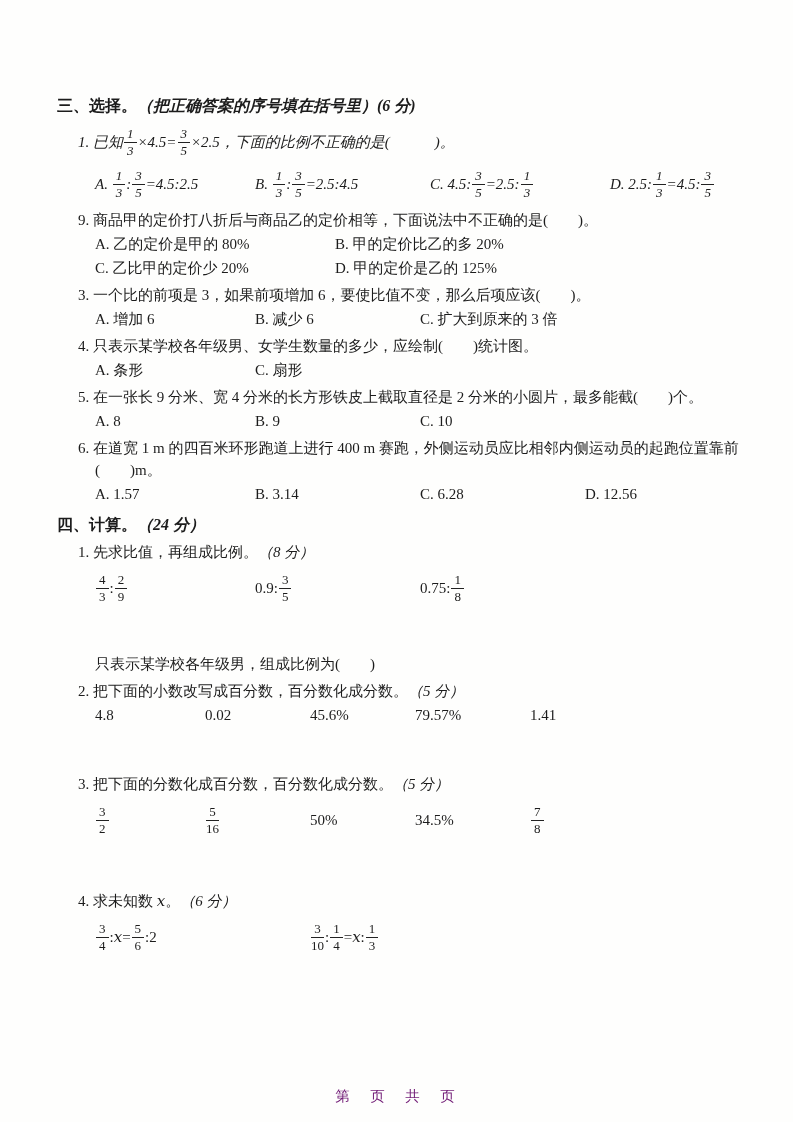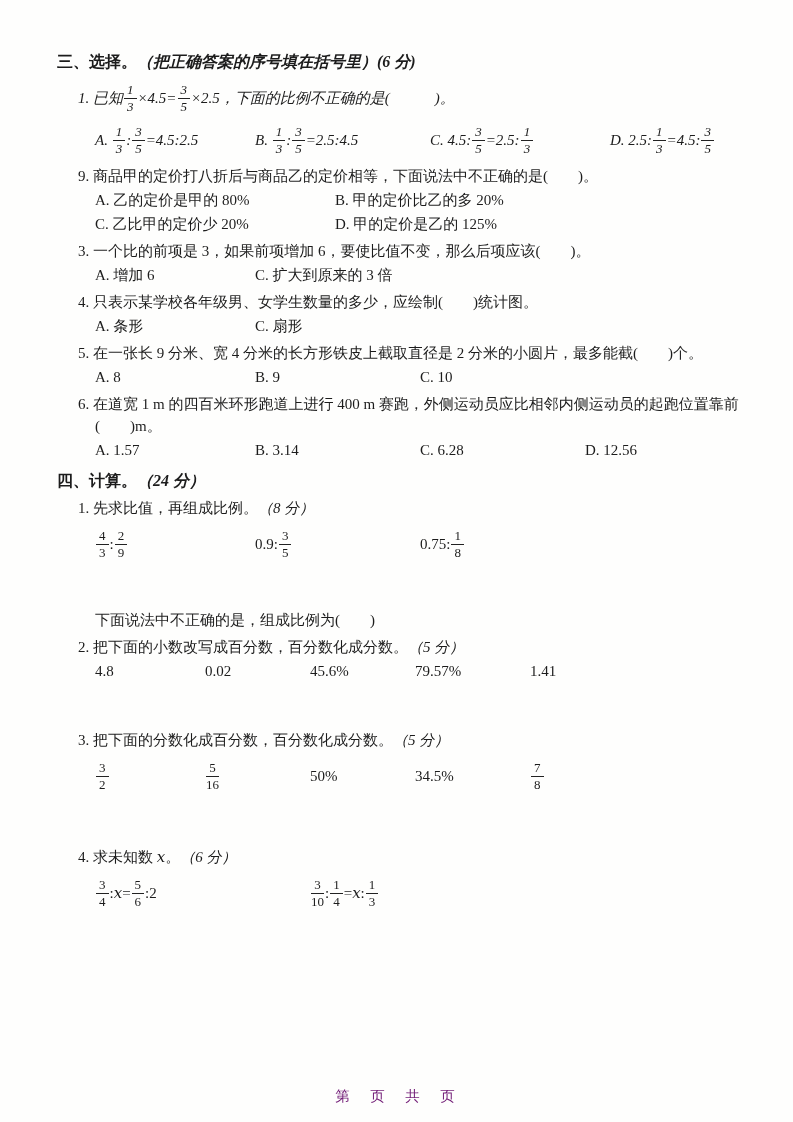--- a/index.html
+++ b/index.html
@@ -5,21 +5,21 @@
   html,body{margin:0;padding:0;background:#e8e8e8;}
   .page{
     position:relative;
     width:793px;height:1122px;
     margin:0 auto;
     background:#fefefd;
     font-family:"Liberation Serif","DejaVu Serif",serif;
     color:#1c1c1c;
     overflow:hidden;
   }
-  .content{padding:42px 30px 0 57px;font-size:15px;line-height:22px;}
+  .content{padding:86px 30px 0 57px;font-size:15px;line-height:22px;}
   .row{white-space:nowrap;}
   .title{margin-top:8px;font-weight:700;font-size:16px;line-height:23px;}
   .kai{font-style:italic;}
   .stem{margin-left:21px;margin-top:5px;}
   .cont{margin-left:38px;}
   .options{margin-left:38px;margin-top:2px;}
   .math{margin-left:38px;margin-top:2px;}
   .tall{line-height:40px;font-style:italic;}
   .taller{line-height:46px;}
   .gap{height:42px;}
@@ -69,20 +69,21 @@
         <span class="col"><span class="">A. 乙的定价是甲的 80%</span></span>
         <span class="col"><span class="">B. 甲的定价比乙的多 20%</span></span>
       </div>
       <div class="row cols lay-2col options">
         <span class="col"><span class="">C. 乙比甲的定价少 20%</span></span>
         <span class="col"><span class="">D. 甲的定价是乙的 125%</span></span>
       </div>
       <div class="row stem"><span class="">3. 一个比的前项是 3，如果前项增加 6，要使比值不变，那么后项应该(　　)。</span></div>
       <div class="row cols lay-3col options">
         <span class="col"><span class="">A. 增加 6</span></span>
+        <span class="col"><span class="">B. 减少 6</span></span>
         <span class="col"><span class="">C. 扩大到原来的 3 倍</span></span>
       </div>
       <div class="row stem"><span class="">4. 只表示某学校各年级男、女学生数量的多少，应绘制(　　)统计图。</span></div>
       <div class="row cols lay-3col options">
         <span class="col"><span class="">A. 条形</span></span>
         <span class="col"><span class="">C. 扇形</span></span>
       </div>
       <div class="row stem"><span class="">5. 在一张长 9 分米、宽 4 分米的长方形铁皮上截取直径是 2 分米的小圆片，最多能截(　　)个。</span></div>
       <div class="row cols lay-3col options">
         <span class="col"><span class="">A. 8</span></span>
@@ -98,21 +99,21 @@
         <span class="col"><span class="">D. 12.56</span></span>
       </div>
       <div class="row title"><span>四、计算。</span><span class="kai">（24 分）</span></div>
       <div class="row stem"><span class="">1. 先求比值，再组成比例。</span><span class="kai">（8 分）</span></div>
       <div class="row cols lay-3col math taller">
         <span class="col"><span class="frac"><span class="fn">4</span><span class="fd">3</span></span><span class="">:</span><span class="frac"><span class="fn">2</span><span class="fd">9</span></span></span>
         <span class="col"><span class="">0.9:</span><span class="frac"><span class="fn">3</span><span class="fd">5</span></span></span>
         <span class="col"><span class="">0.75:</span><span class="frac"><span class="fn">1</span><span class="fd">8</span></span></span>
       </div>
       <div class="gap"></div>
-      <div class="row cont"><span class="">下面说法中不正确的是，组成比例为(　　)</span></div>
+      <div class="row cont"><span class="">只表示某学校各年级男，组成比例为(　　)</span></div>
       <div class="row stem"><span class="">2. 把下面的小数改写成百分数，百分数化成分数。</span><span class="kai">（5 分）</span></div>
       <div class="row cols lay-5col math">
         <span class="col"><span class="">4.8</span></span>
         <span class="col"><span class="">0.02</span></span>
         <span class="col"><span class="">45.6%</span></span>
         <span class="col"><span class="">79.57%</span></span>
         <span class="col"><span class="">1.41</span></span>
       </div>
       <div class="gap"></div>
       <div class="row stem"><span class="">3. 把下面的分数化成百分数，百分数化成分数。</span><span class="kai">（5 分）</span></div>

